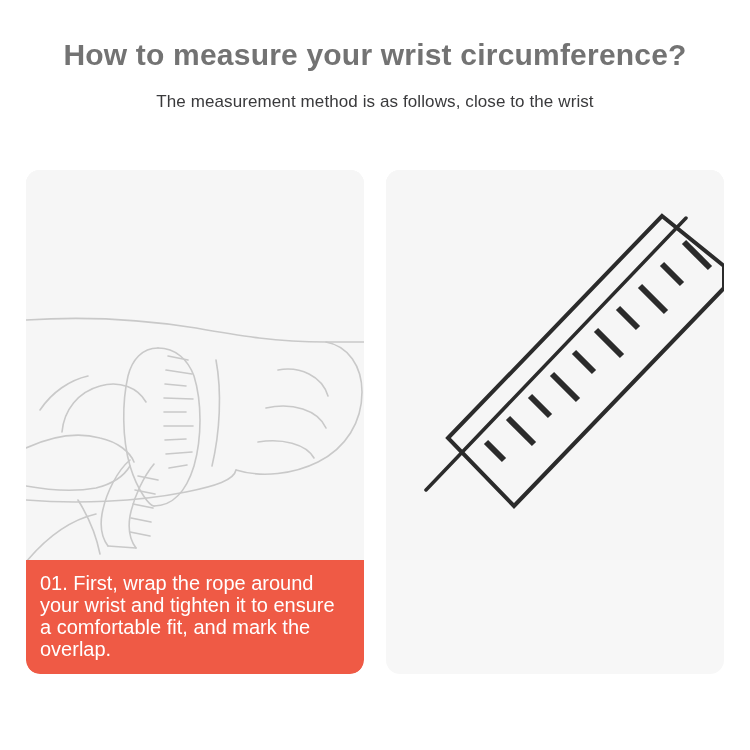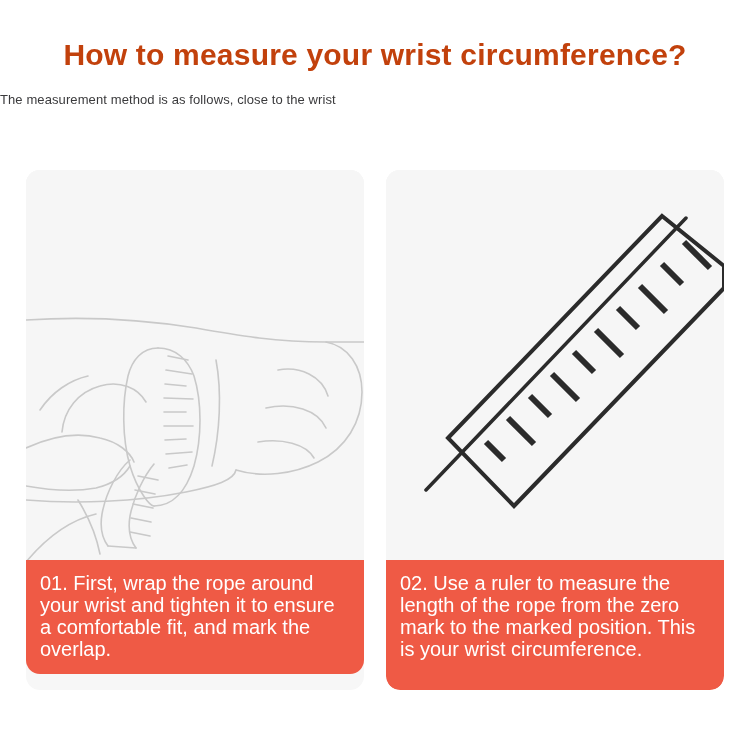--- a/index.html
+++ b/index.html
@@ -21,30 +21,30 @@
     box-sizing: border-box;
   }
   .title {
     position: absolute;
     top: 38px;
     left: 0;
     width: 750px;
     text-align: center;
     font-size: 30px;
     font-weight: bold;
-    color: #c2410c;
+    color: #737373;
     letter-spacing: 0.2px;
   }
   .subtitle {
     position: absolute;
     top: 92px;
     left: 0;
     width: 750px;
-    text-align: left;
-    font-size: 13px;
+    text-align: center;
+    font-size: 17px;
     color: #3a3a3c;
     letter-spacing: 0.1px;
   }
   .cards {
     position: absolute;
     top: 170px;
     left: 26px;
     width: 698px;
     display: flex;
     justify-content: space-between;
@@ -163,17 +163,16 @@
             <path d="M254 116 L280 142"></path>
             <path d="M276 94 L296 114"></path>
             <path d="M298 72 L324 98"></path>
           </g>
           <g stroke="#2b2b2b" stroke-width="3.5" fill="none" stroke-linecap="round">
 
             <path d="M40 320 L300 48"></path>
           </g>
         </svg>
       </div>
-      <div class="caption tall">02. Use a ruler to measure the length of the rope from the zero mark to the marked position. This is your wrist circumference.</div>
     </div>
 
   </div>
 </div>
 
 </body></html>

